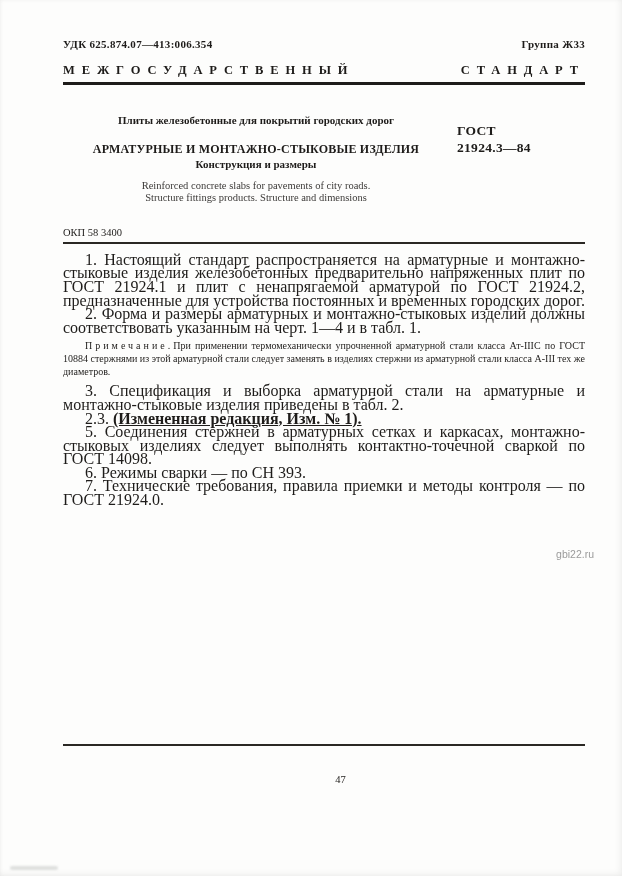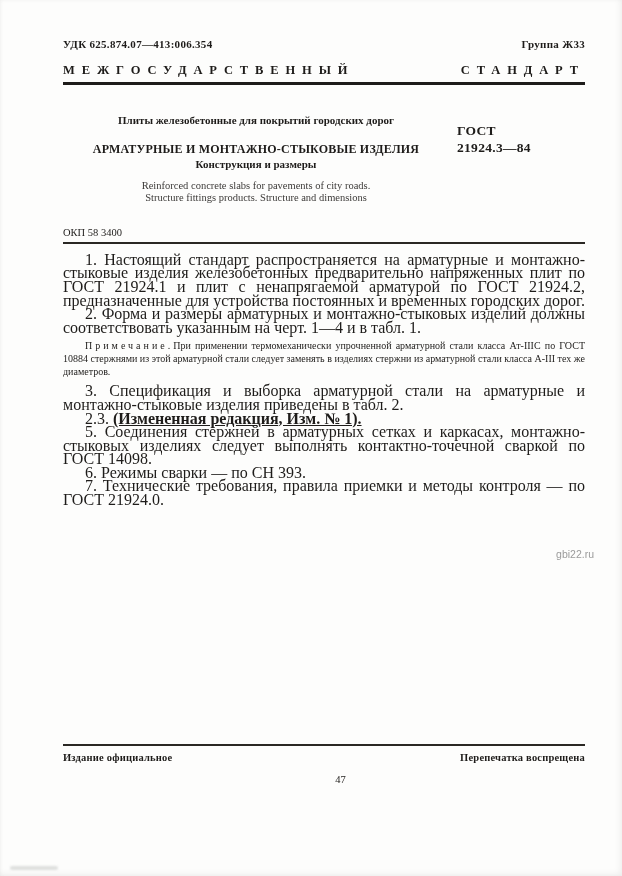--- a/index.html
+++ b/index.html
@@ -162,20 +162,16 @@
       <p>5. Соединения стержней в арматурных сетках и каркасах, монтажно-стыковых изделиях следует выполнять контактно-точечной сваркой по ГОСТ 14098.</p>
       <p>6. Режимы сварки — по СН 393.</p>
       <p>7. Технические требования, правила приемки и методы контроля — по ГОСТ 21924.0.</p>
     </div>
 
   </div>
 
   <div class="watermark">gbi22.ru</div>
 
   <div class="footer-rule"></div>
-  <div class="footer-row">
-    <span>Издание официальное</span>
-    <span>Перепечатка воспрещена</span>
-  </div>
   <div class="page-num">47</div>
 
   <div class="scan-artifact"></div>
 </div>
 
 </body></html>

